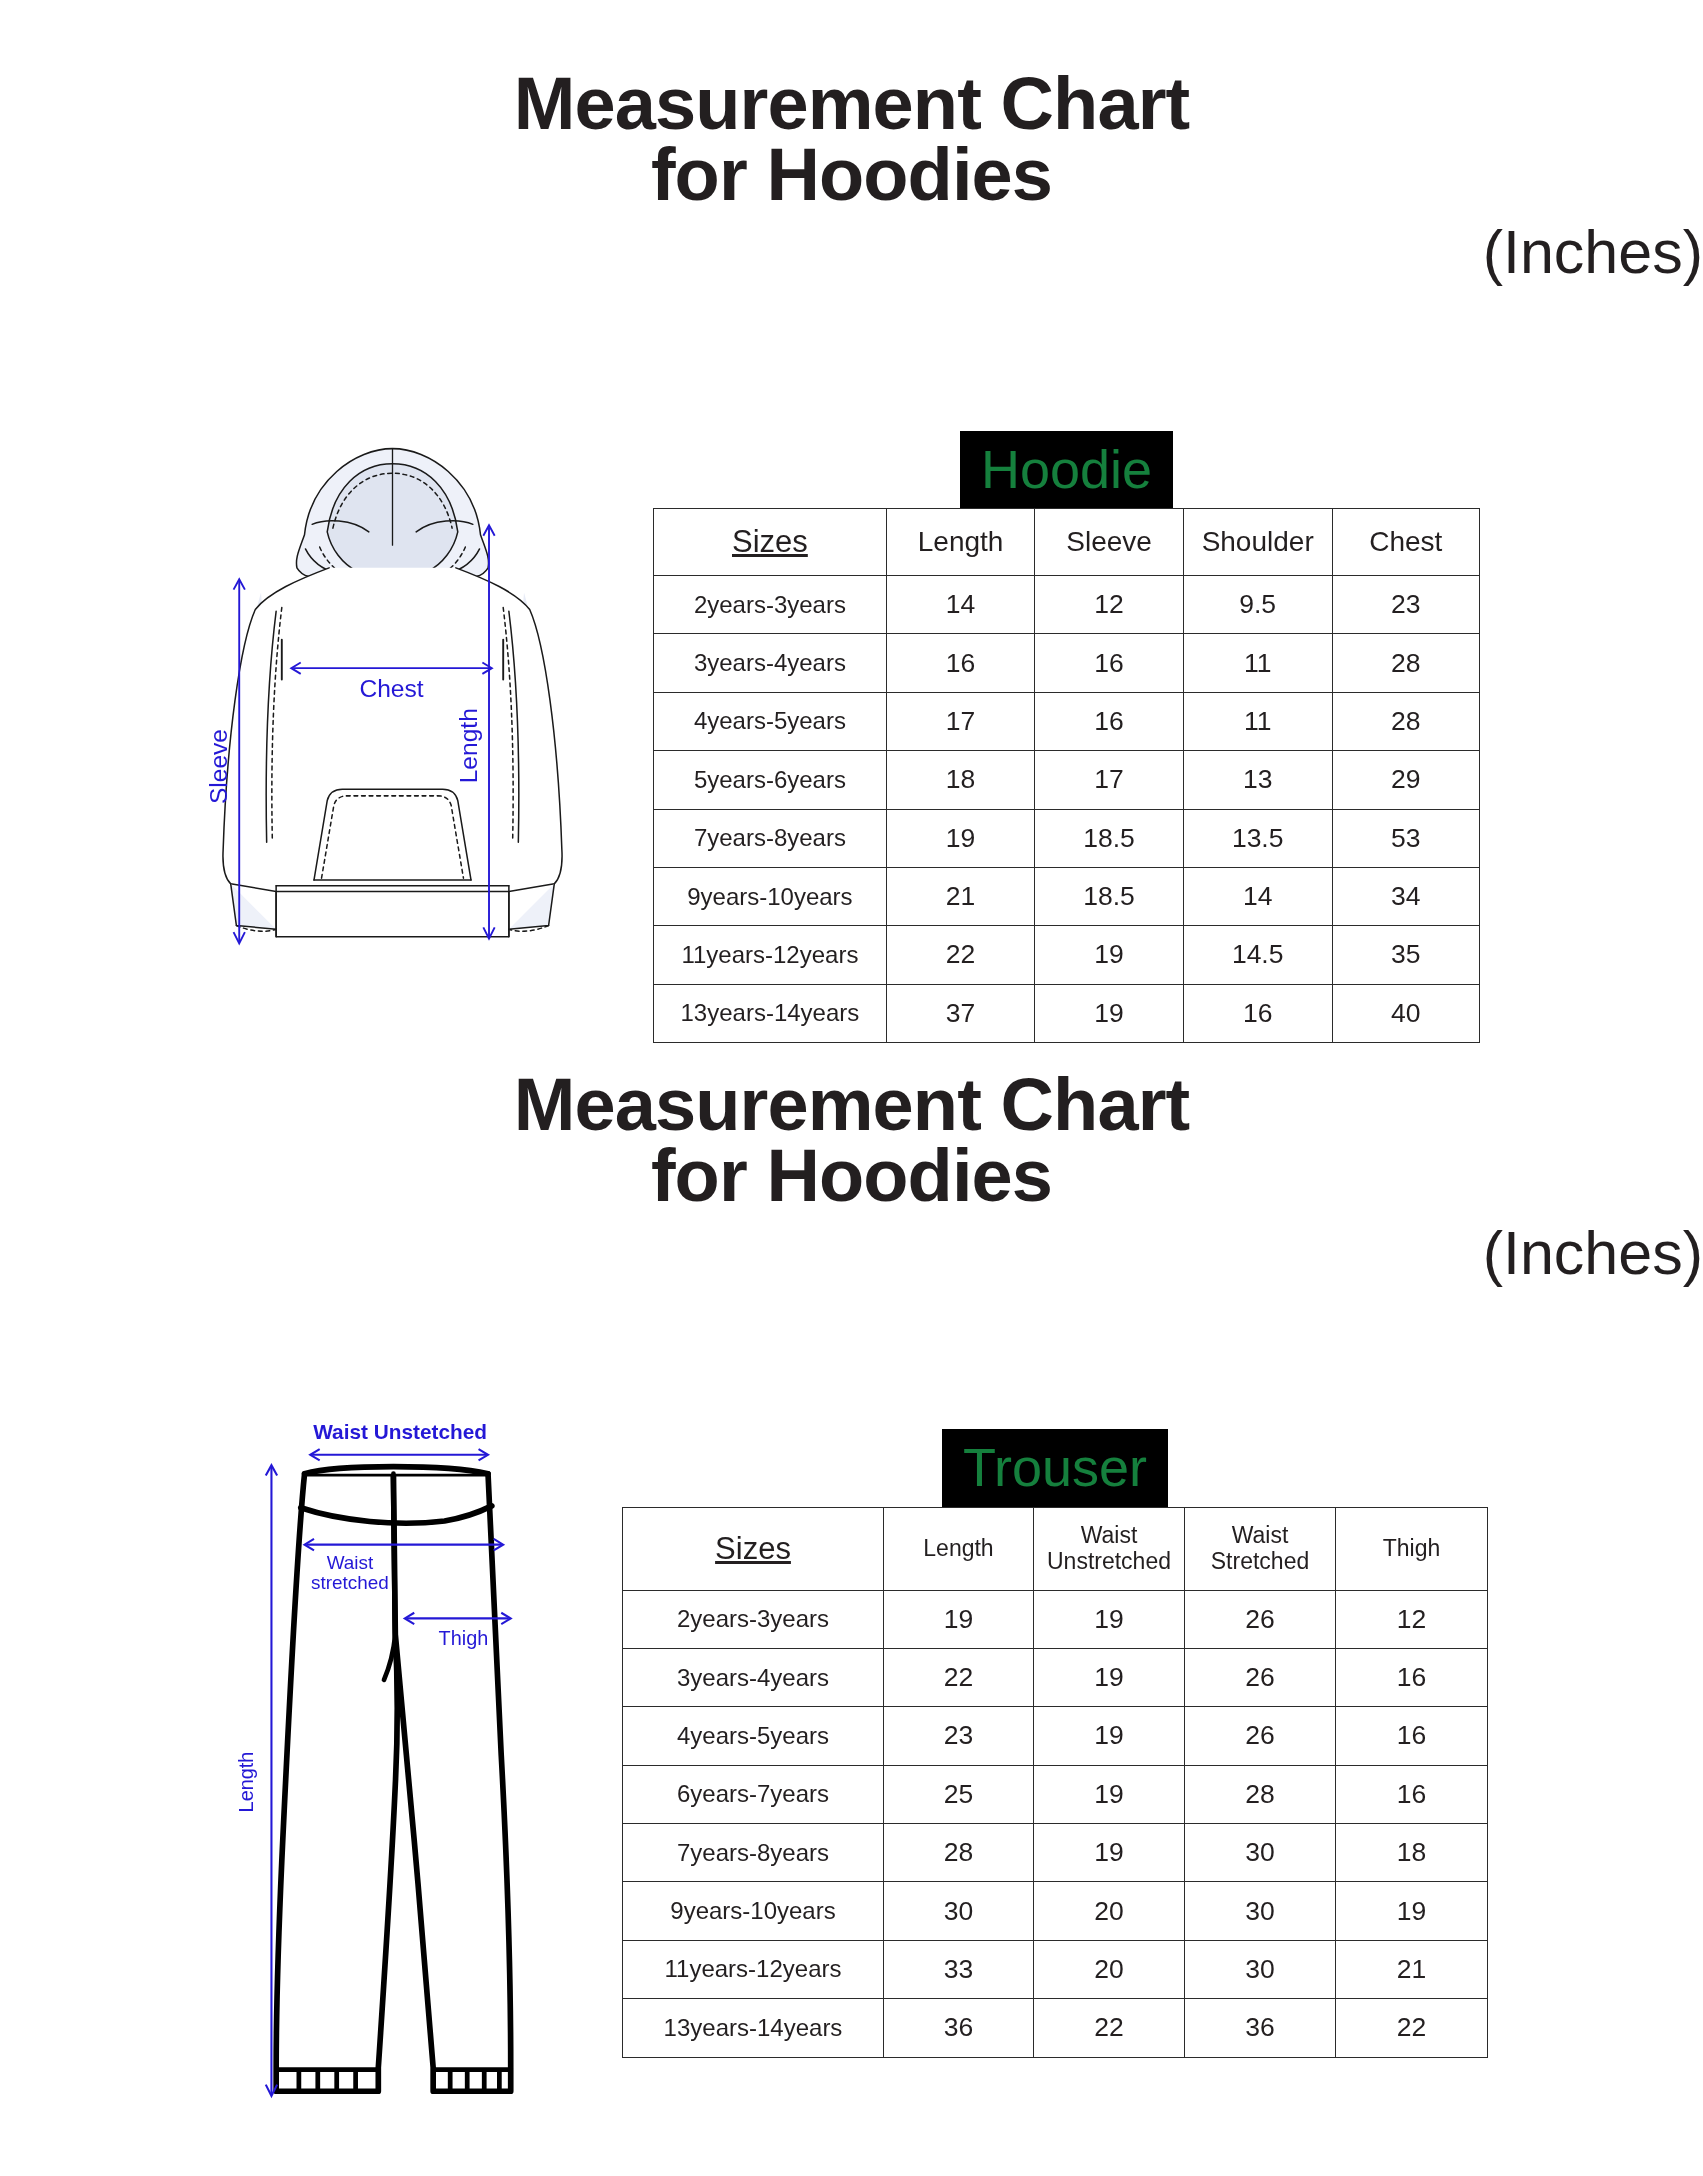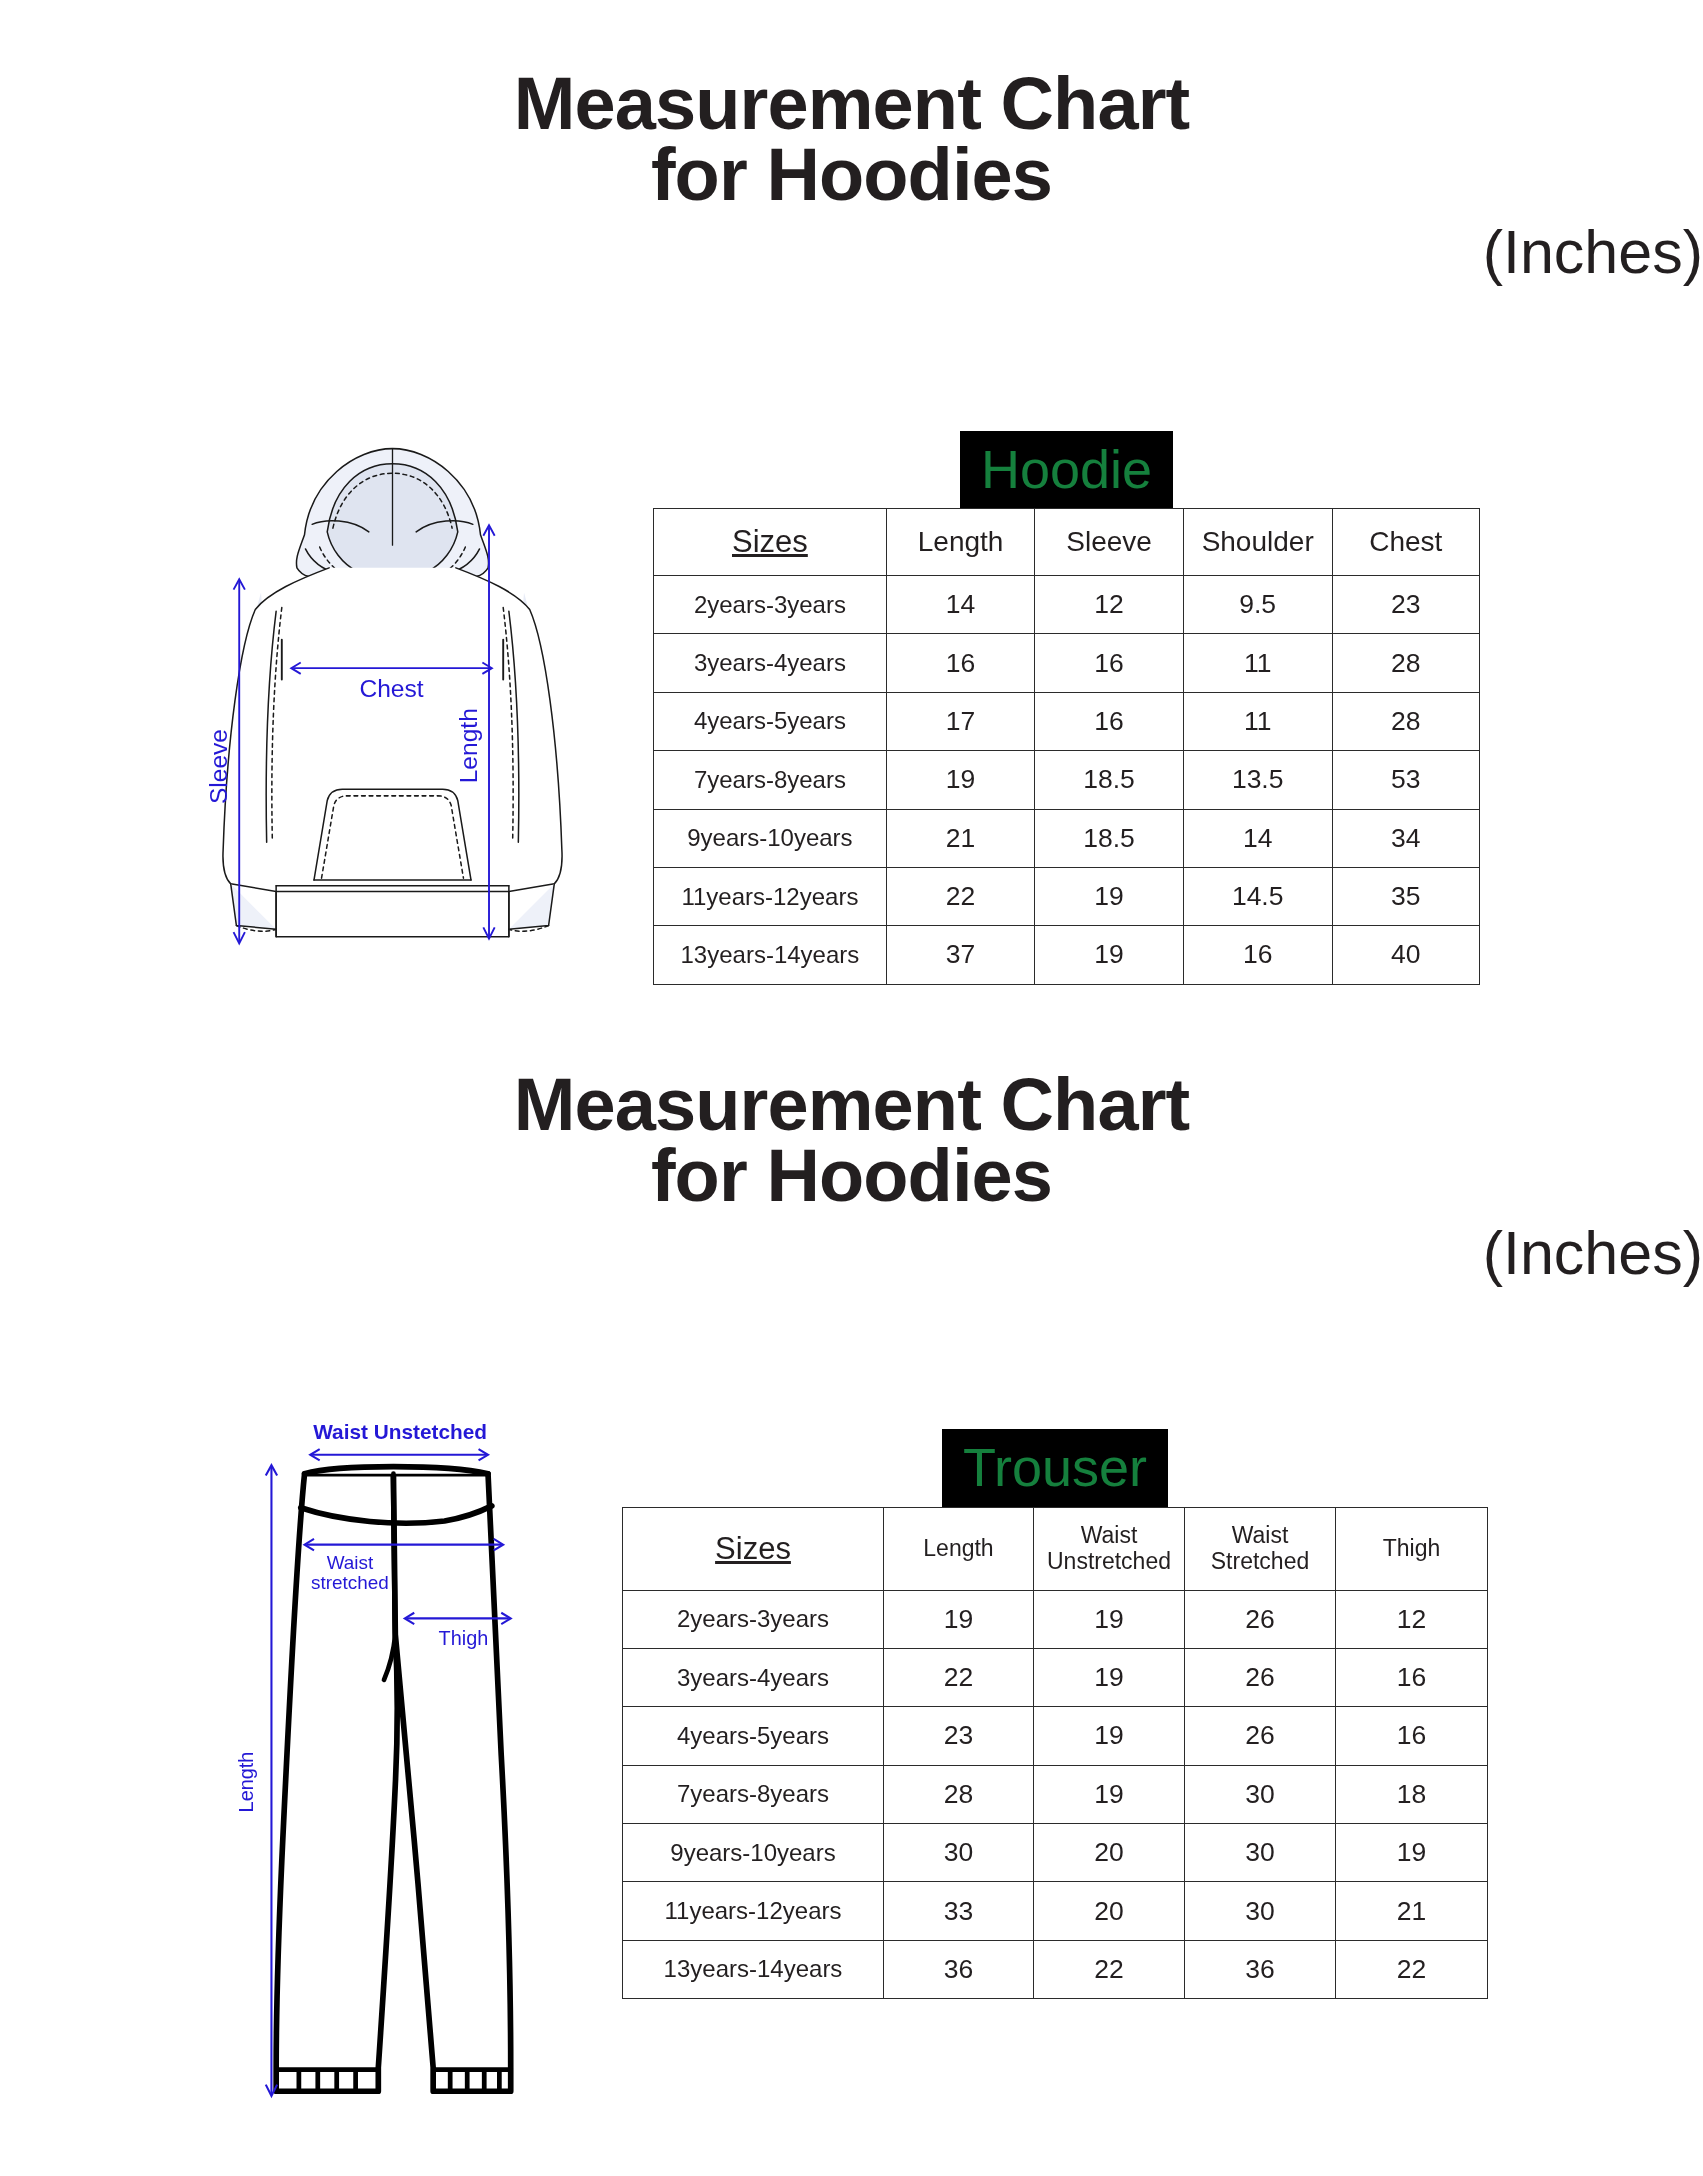--- a/index.html
+++ b/index.html
@@ -222,20 +222,27 @@
         <td>28</td>
       </tr>
       <tr>
         <td class="size-cell">4years-5years</td>
         <td>17</td>
         <td>16</td>
         <td>11</td>
         <td>28</td>
       </tr>
       <tr>
+        <td class="size-cell">5years-6years</td>
+        <td>18</td>
+        <td>17</td>
+        <td>13</td>
+        <td>29</td>
+      </tr>
+      <tr>
         <td class="size-cell">7years-8years</td>
         <td>19</td>
         <td>18.5</td>
         <td>13.5</td>
         <td>53</td>
       </tr>
       <tr>
         <td class="size-cell">9years-10years</td>
         <td>21</td>
         <td>18.5</td>
@@ -373,20 +380,27 @@
         <td>16</td>
       </tr>
       <tr>
         <td class="size-cell">4years-5years</td>
         <td>23</td>
         <td>19</td>
         <td>26</td>
         <td>16</td>
       </tr>
       <tr>
+        <td class="size-cell">6years-7years</td>
+        <td>25</td>
+        <td>19</td>
+        <td>28</td>
+        <td>16</td>
+      </tr>
+      <tr>
         <td class="size-cell">7years-8years</td>
         <td>28</td>
         <td>19</td>
         <td>30</td>
         <td>18</td>
       </tr>
       <tr>
         <td class="size-cell">9years-10years</td>
         <td>30</td>
         <td>20</td>

